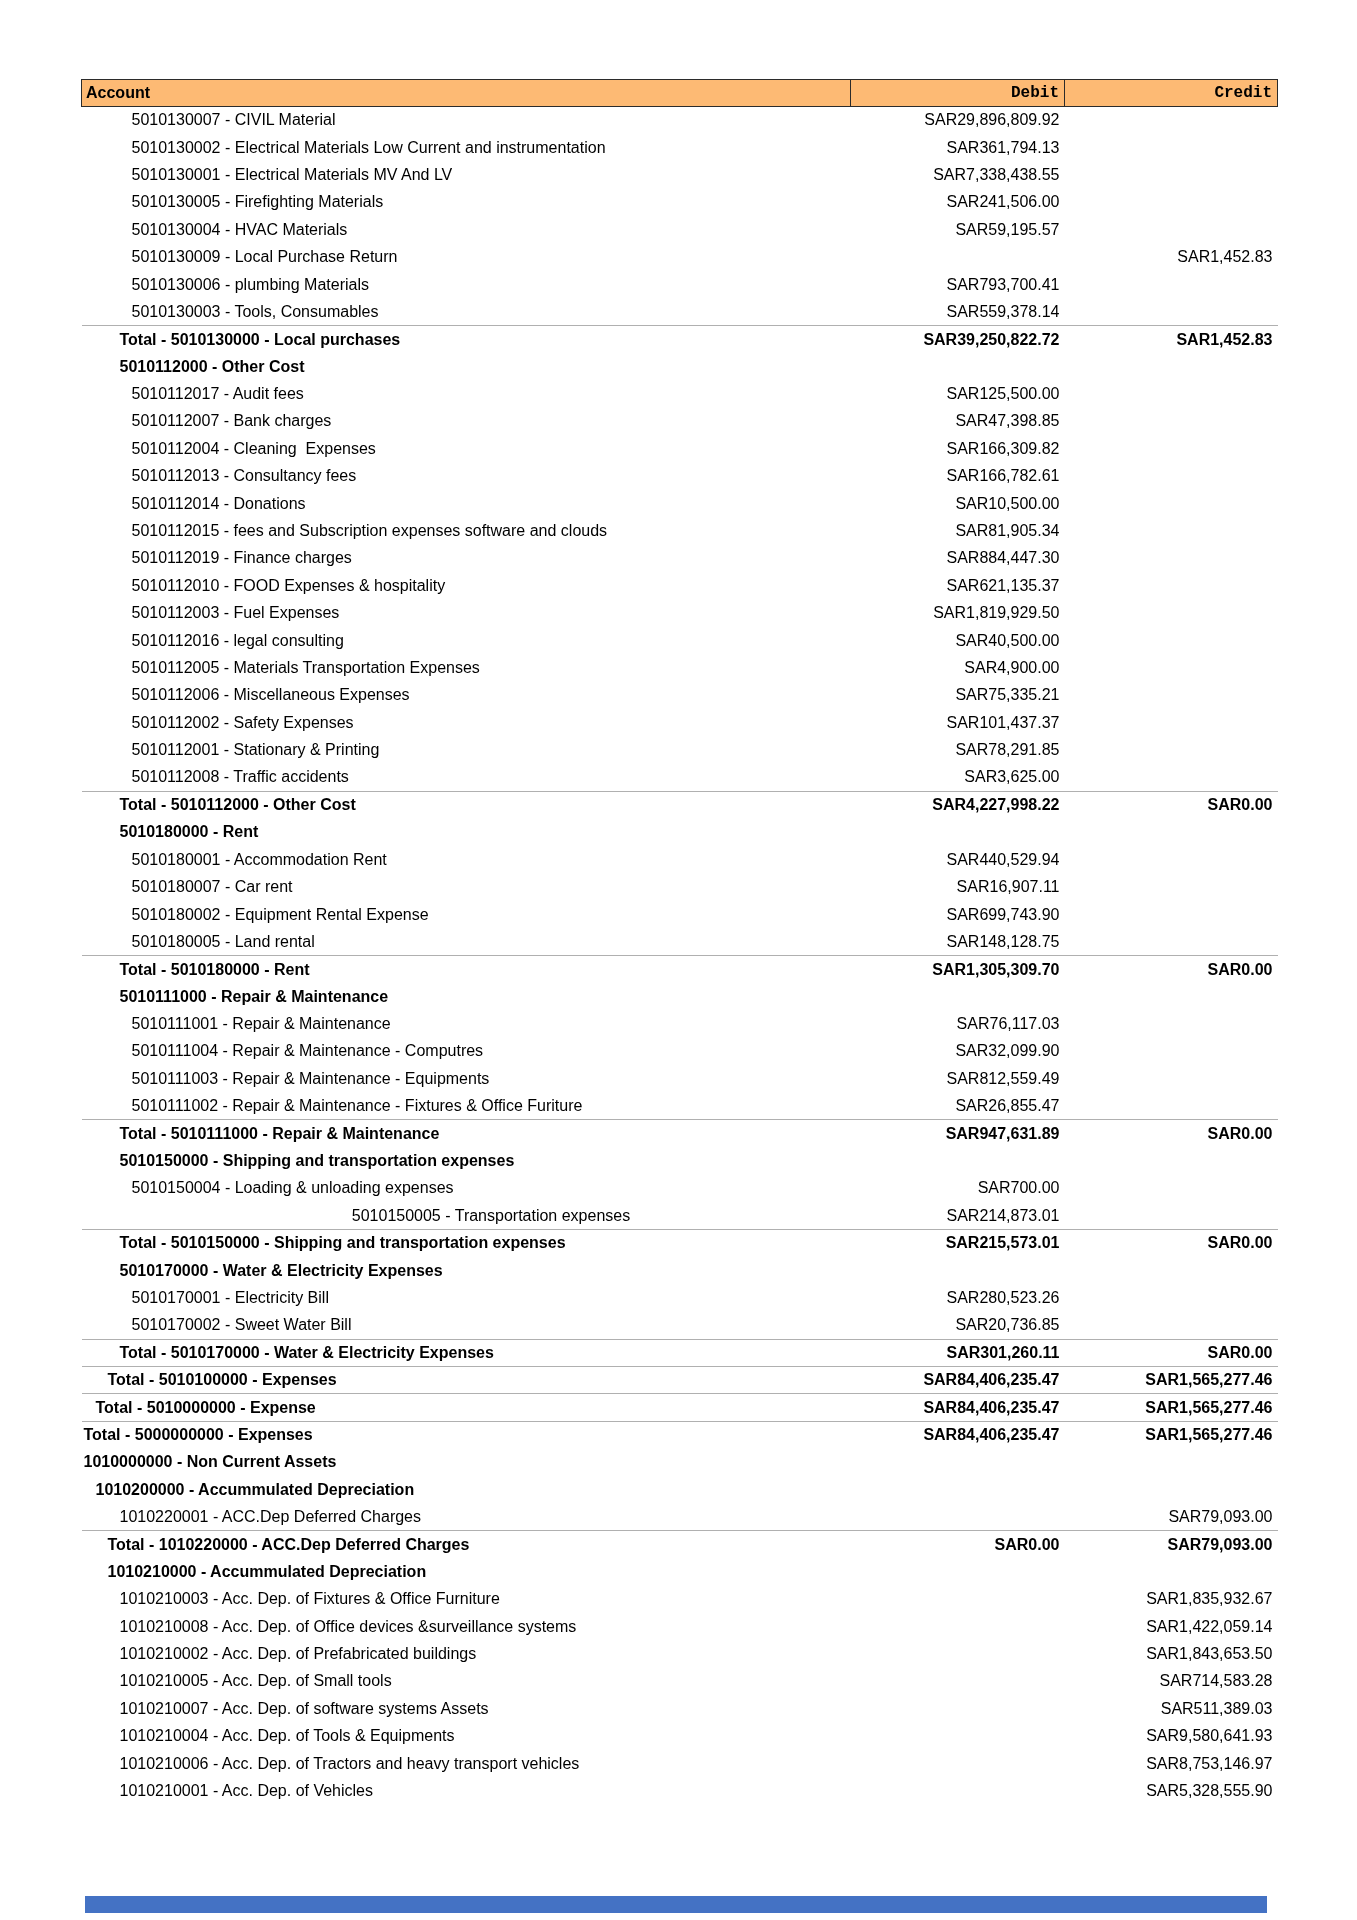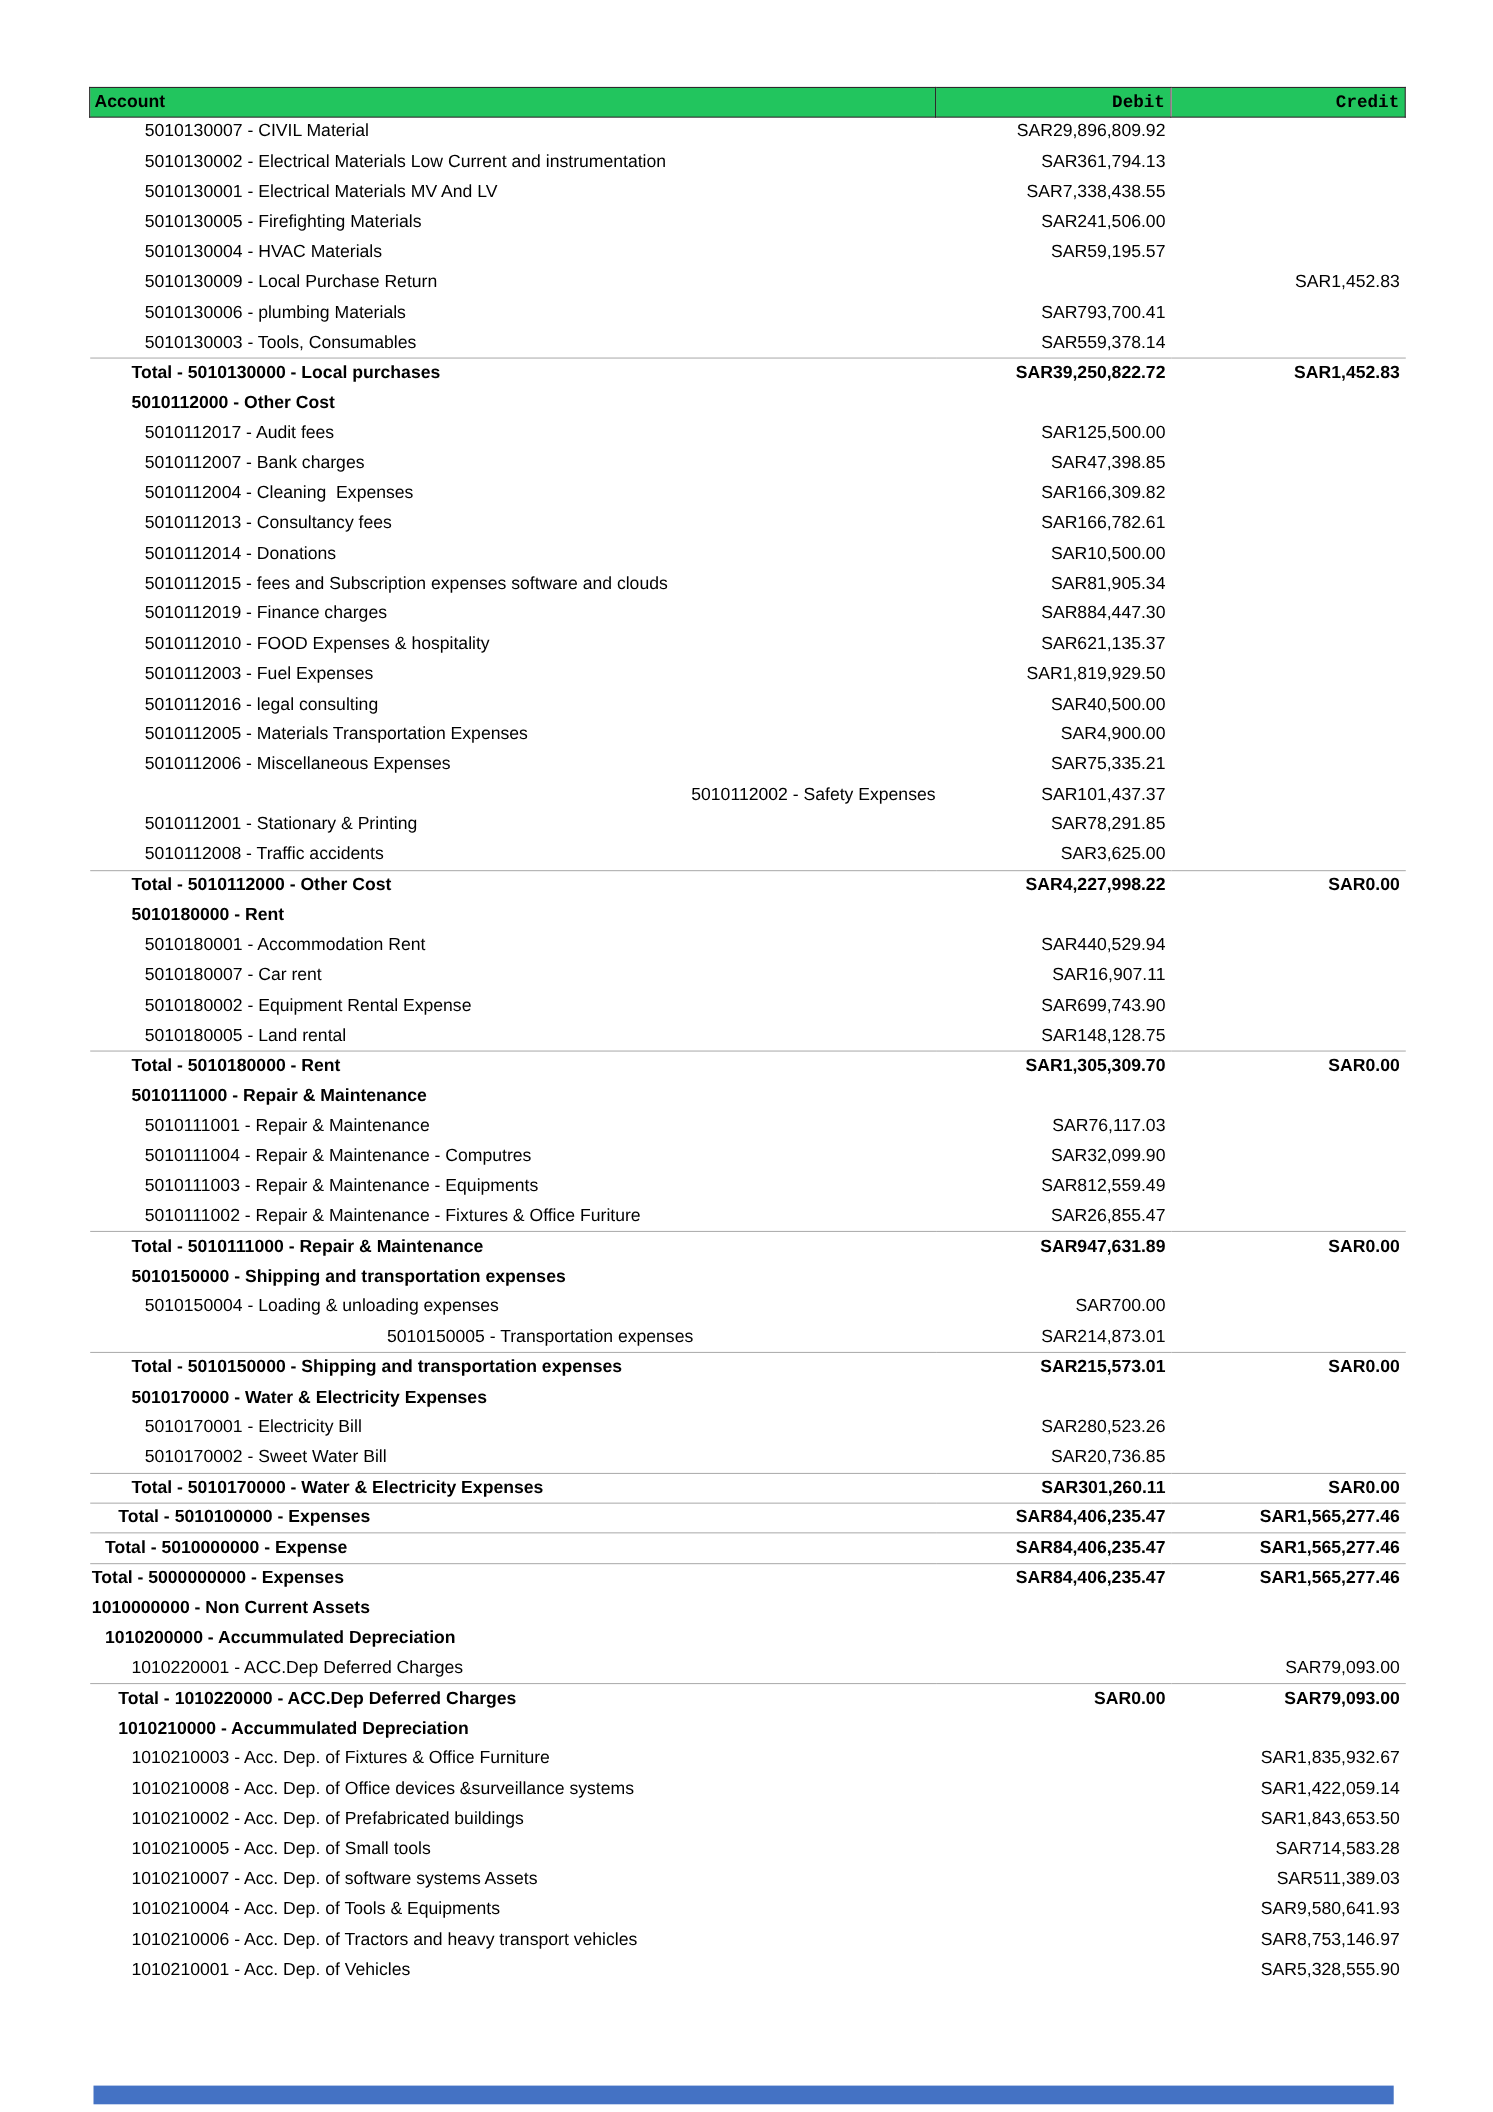--- a/index.html
+++ b/index.html
@@ -22,21 +22,21 @@
     top: 79px;
     width: 1196px;
     border-collapse: collapse;
     table-layout: fixed;
   }
   col.c-account { width: 769px; }
   col.c-debit   { width: 214px; }
   col.c-credit  { width: 213px; }
 
   thead th {
-    background: #22c55e;
+    background: #fdba74;
     border: 1.5px solid #2b2b2b;
     font-size: 16px;
     font-weight: bold;
     height: 26px;
     padding: 0 5px 0 4px;
     white-space: nowrap;
     overflow: hidden;
   }
   thead th.h-account { text-align: left; }
   thead th.h-num     { text-align: right; font-family: Liberation Mono, monospace; }
@@ -186,21 +186,21 @@
           <td class="acct" style="padding-left: 50px;">5010112005 - Materials Transportation Expenses</td>
           <td class="num">SAR4,900.00</td>
           <td class="num"></td>
         </tr>
         <tr class="row-detail">
           <td class="acct" style="padding-left: 50px;">5010112006 - Miscellaneous Expenses</td>
           <td class="num">SAR75,335.21</td>
           <td class="num"></td>
         </tr>
         <tr class="row-detail">
-          <td class="acct" style="padding-left: 50px; text-align: right;">5010112002 - Safety Expenses</td>
+          <td class="acct" style="padding-left: 50px;">5010112002 - Safety Expenses</td>
           <td class="num">SAR101,437.37</td>
           <td class="num"></td>
         </tr>
         <tr class="row-detail">
           <td class="acct" style="padding-left: 50px;">5010112001 - Stationary &amp; Printing</td>
           <td class="num">SAR78,291.85</td>
           <td class="num"></td>
         </tr>
         <tr class="row-detail">
           <td class="acct" style="padding-left: 50px;">5010112008 - Traffic accidents</td>

